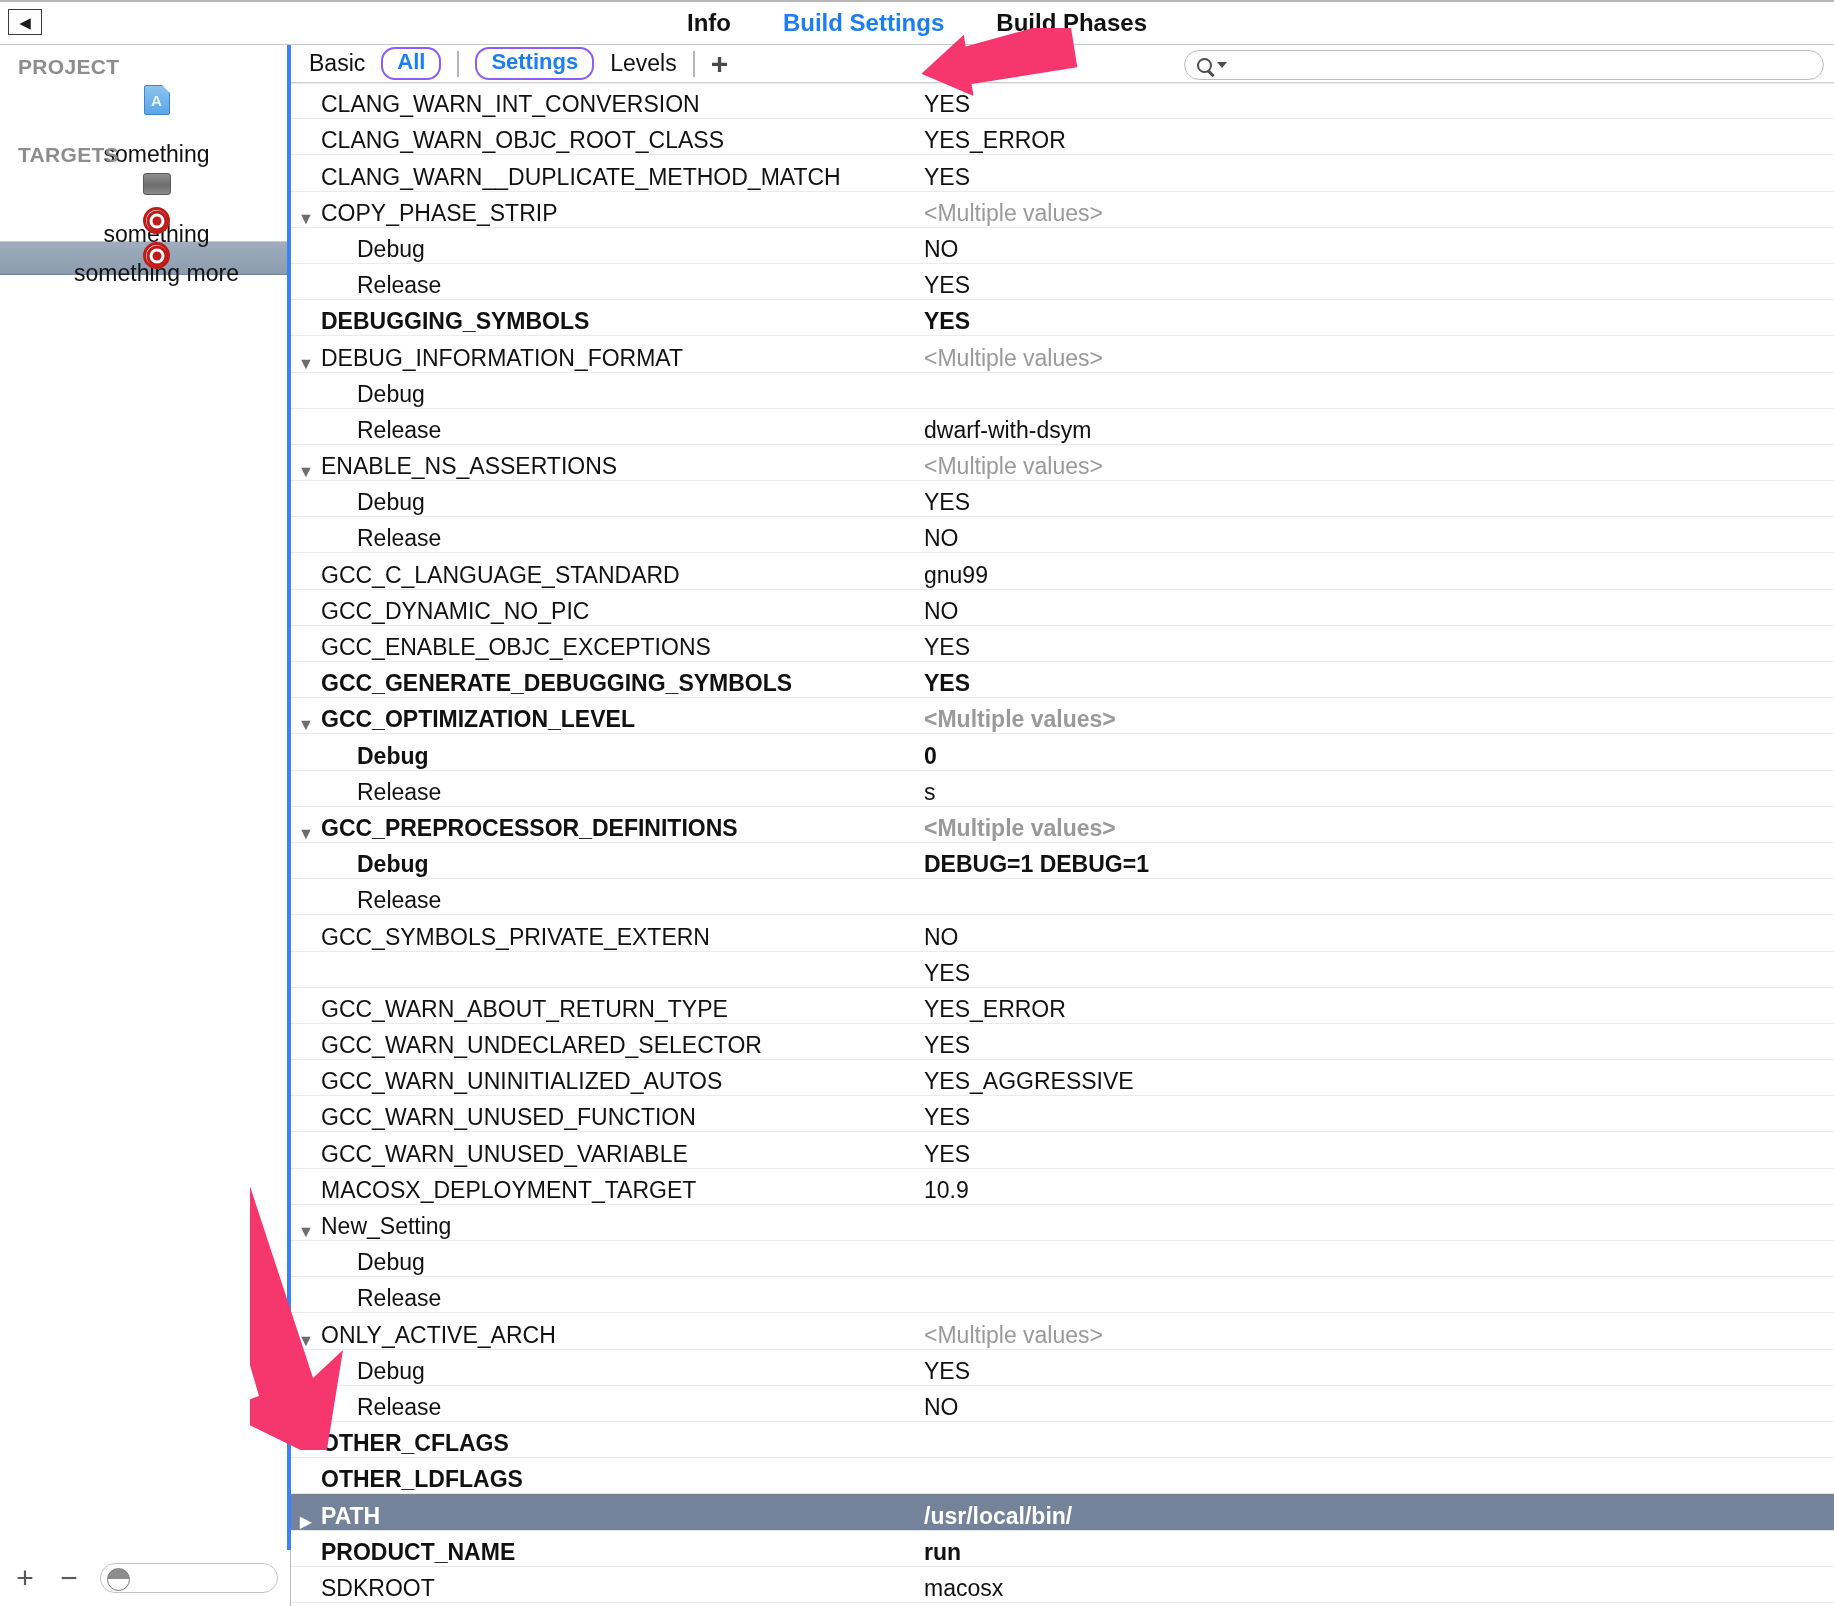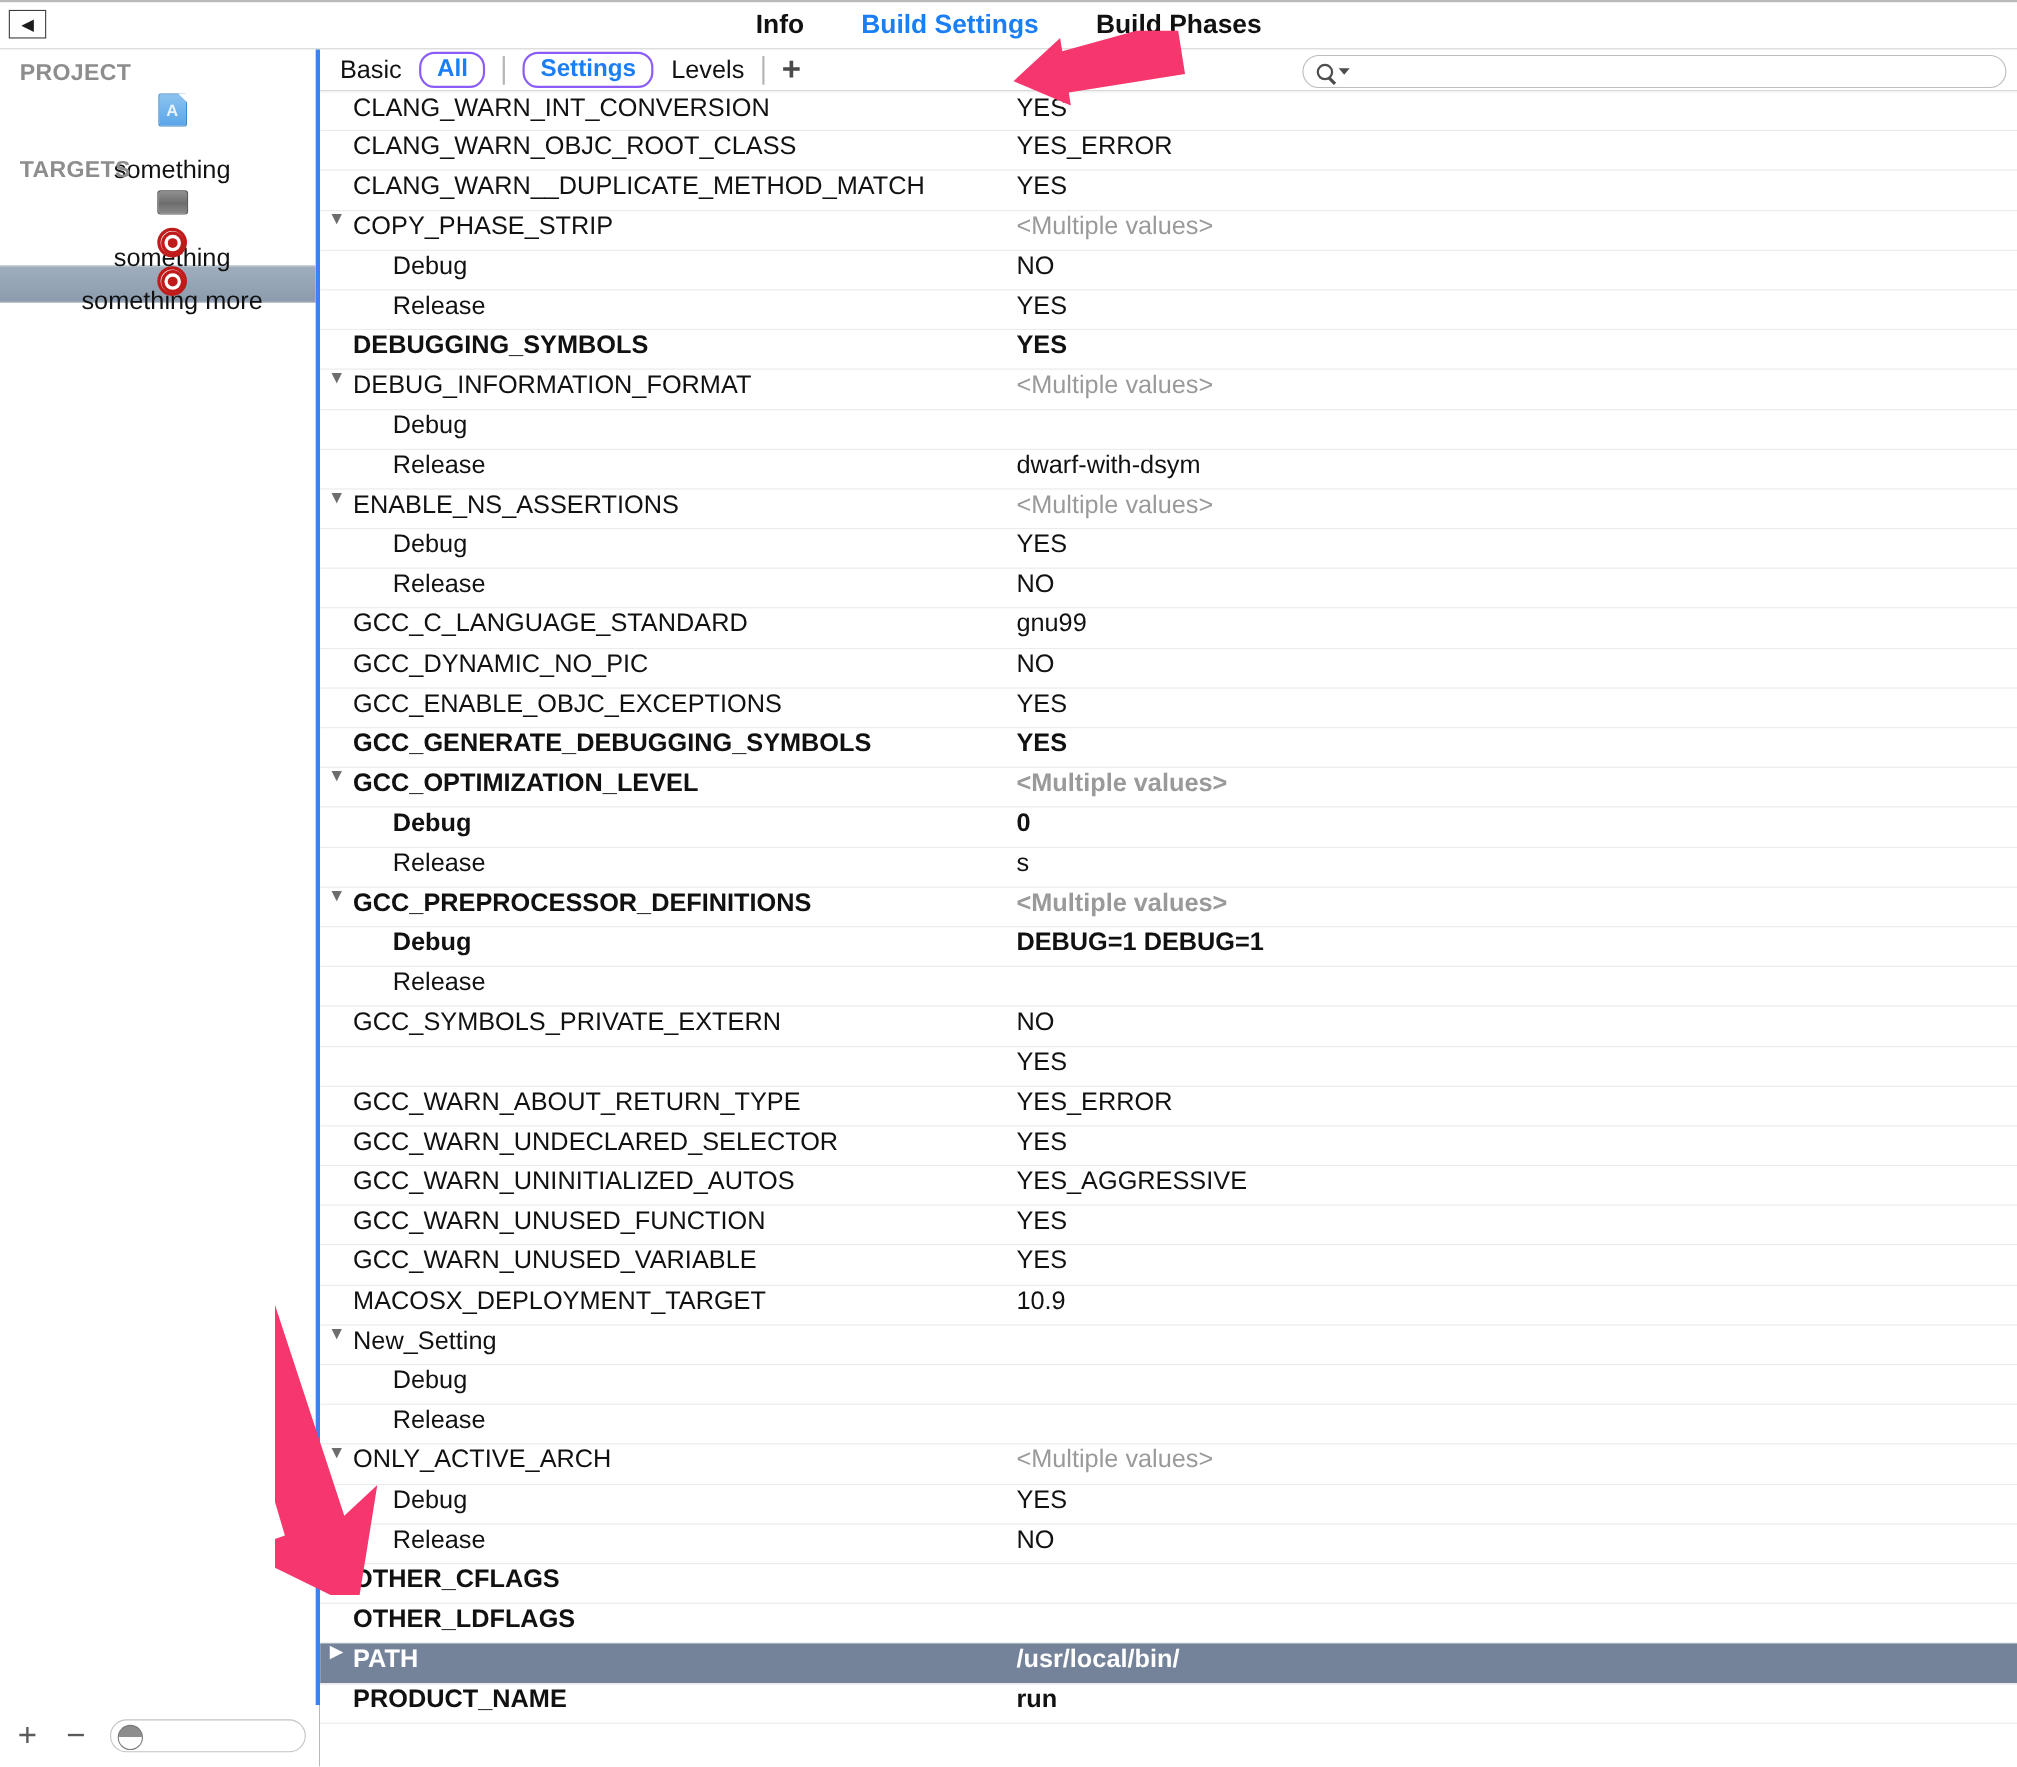--- a/index.html
+++ b/index.html
@@ -152,21 +152,21 @@
     border-top: 6px solid #4d4d4d;
   }
 
   
   #table {
     position: absolute; left: 291px; top: 83px;
     width: 1543px; height: 1523px;
     background: #ffffff; overflow: hidden;
   }
   .row {
-    display: flex; align-items: flex-start;
+    display: flex; align-items: flex-end;
     height: 36.2px;
     border-bottom: 1px solid #eceaea;
     position: relative;
   }
   .row .disc {
     width: 30px; flex: none; text-align: center;
     font-size: 16px; color: #6d6d6d; line-height: 1;
   }
   .row .name {
     font-size: 23px; color: #111; white-space: nowrap;
@@ -455,20 +455,25 @@
       <div class="row bold selected">
         <span class="disc">▶</span>
         <span class="name">PATH</span>
         <span class="value">/usr/local/bin/</span>
       </div>
       <div class="row bold">
         <span class="disc"></span>
         <span class="name">PRODUCT_NAME</span>
         <span class="value">run</span>
       </div>
+      <div class="row">
+        <span class="disc"></span>
+        <span class="name">SDKROOT</span>
+        <span class="value">macosx</span>
+      </div>
     </div>
 
   <svg id="arrow-top" width="220" height="70" viewBox="0 0 220 70">
     <path d="M215,8 L215,58 L108,58 L108,70 L60,40 L108,8 L108,20 Z" fill="#f6376e" transform="translate(-25,-2) rotate(-9 110 35)"></path>
   </svg>
 
   <svg id="arrow-bottom" width="220" height="370" viewBox="0 0 220 370">
     <path d="M0,0 L46,-12 L138,268 L168,240 L150,352 L44,300 L84,286 Z" fill="#f6376e" transform="translate(-75,30)"></path>
   </svg>
 

